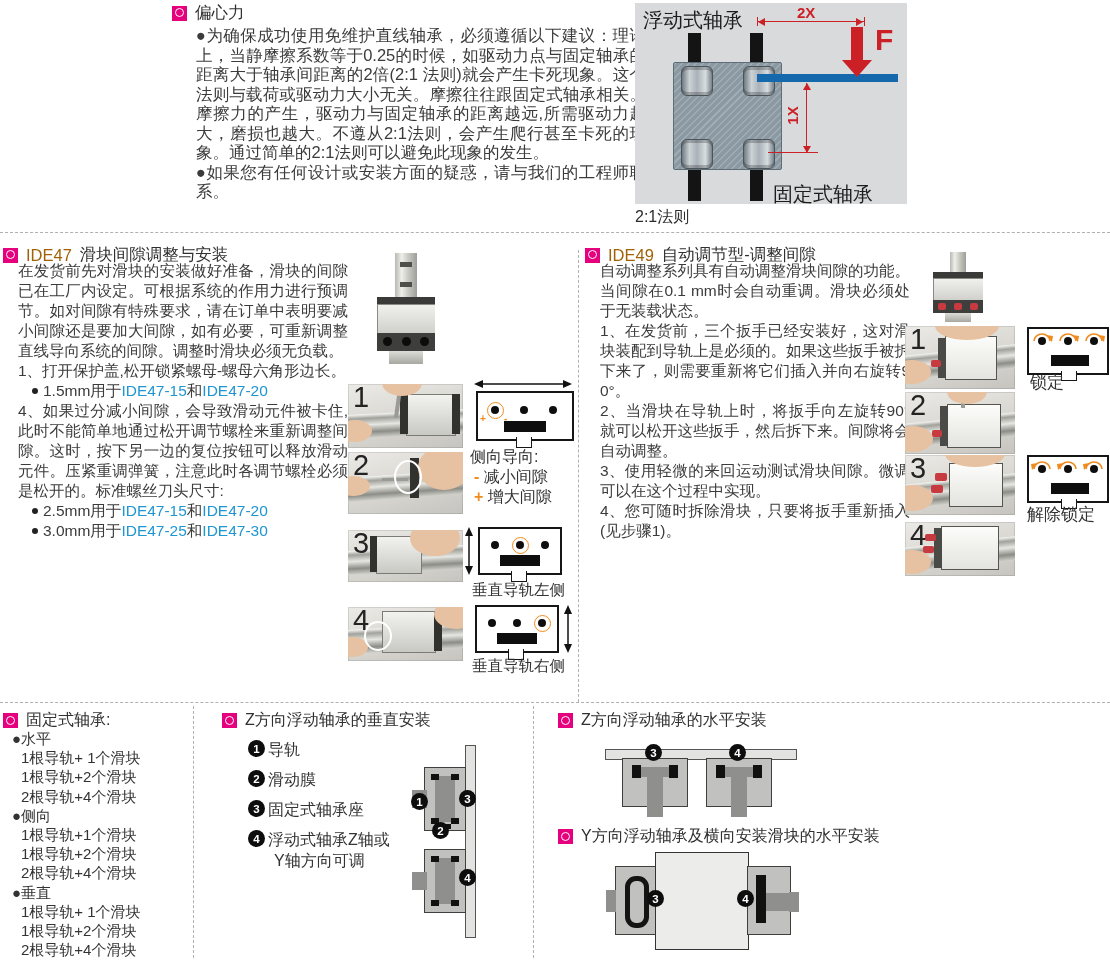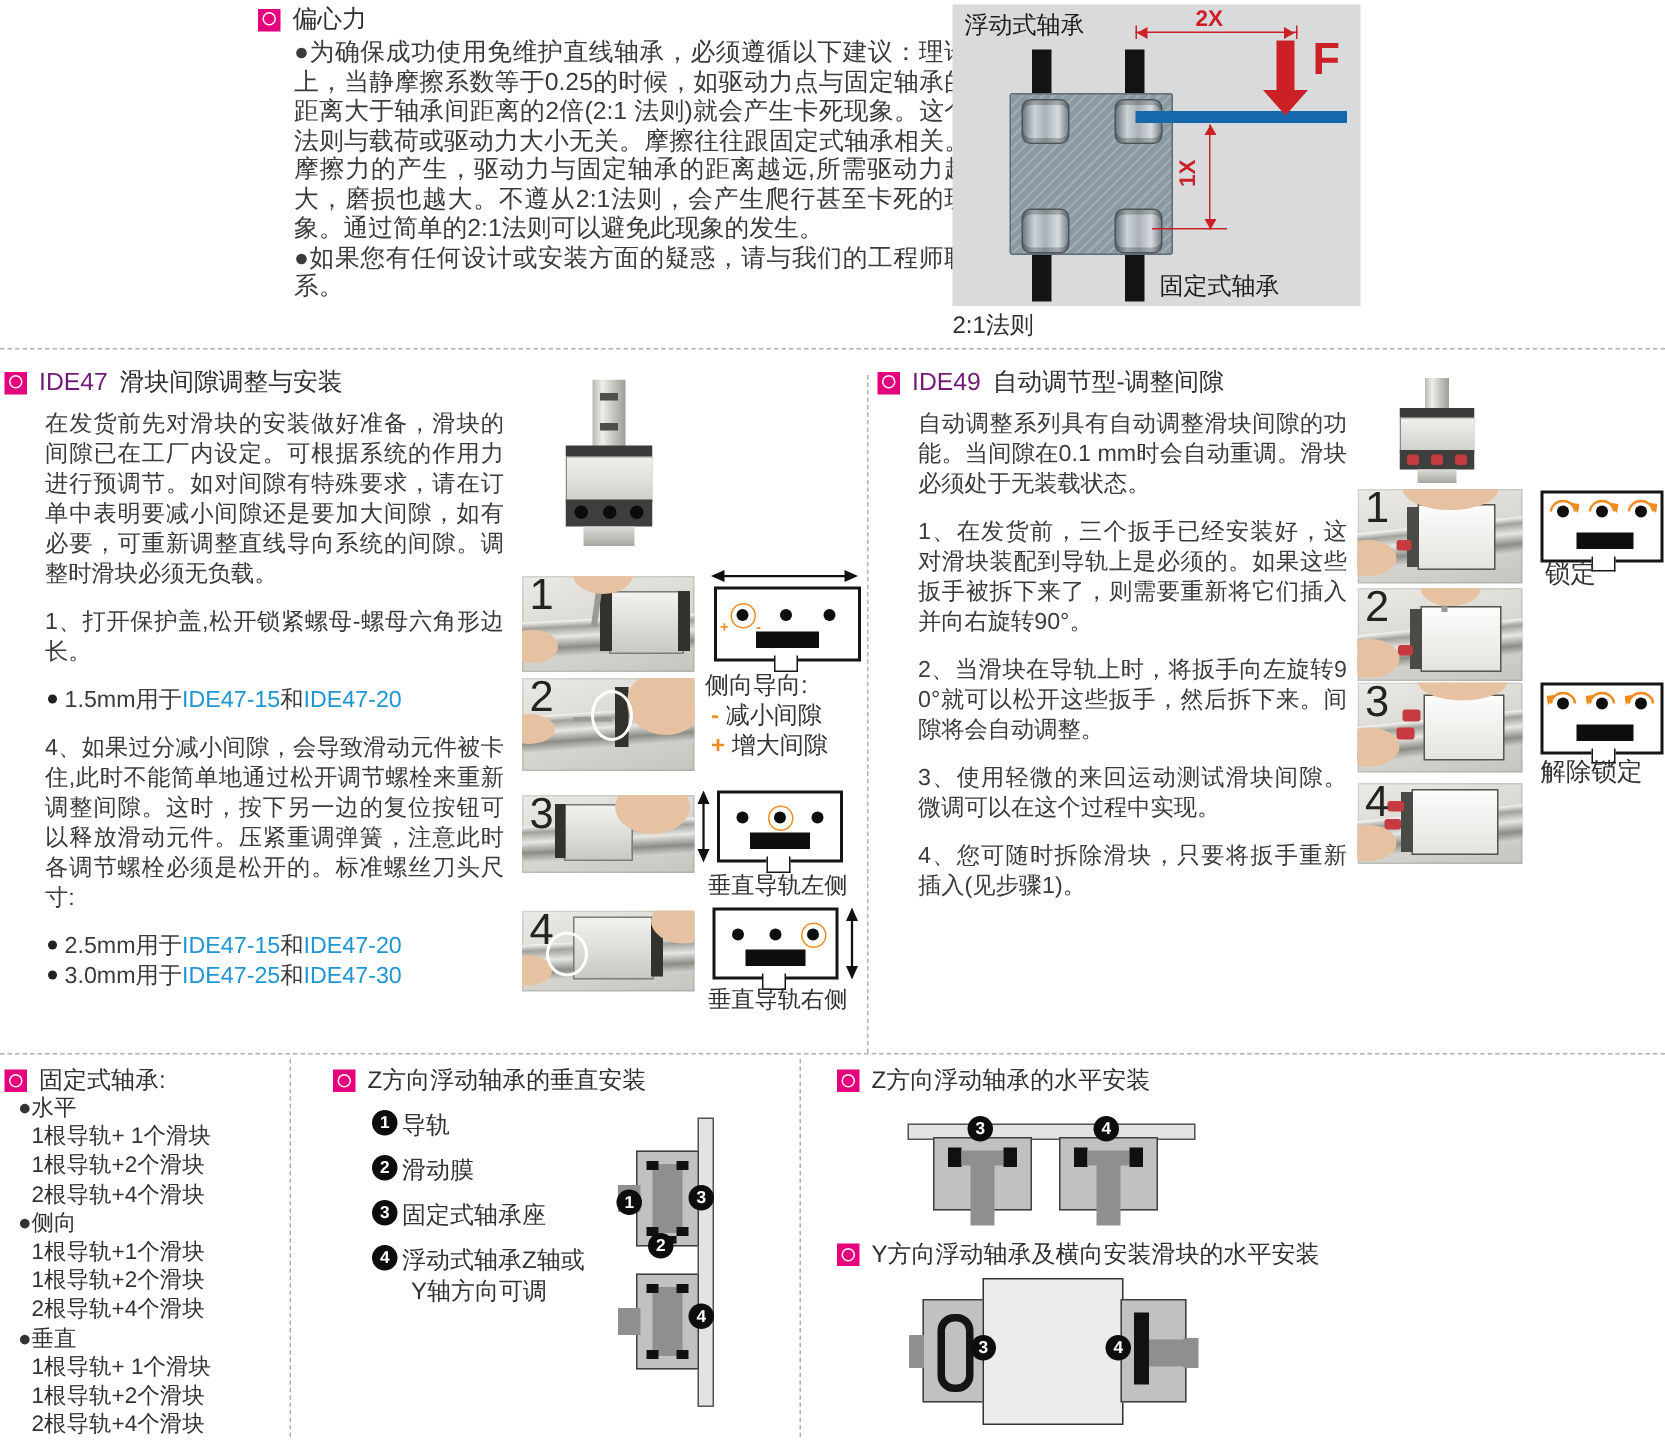--- a/index.html
+++ b/index.html
@@ -3,23 +3,23 @@
 <meta charset="utf-8">
 <style>
   html,body{margin:0;padding:0;}
   body{width:1110px;height:960px;background:#fff;position:relative;overflow:hidden;
        font-family:"Liberation Sans","DejaVu Sans",sans-serif;color:#3b3b3b;}
   .abs{position:absolute;}
   
   .sqb{width:15px;height:15px;background:#e5007d;display:inline-block;position:relative;flex:0 0 15px;}
   .sqb::after{content:"";position:absolute;left:2.5px;top:2.5px;width:7px;height:7px;border:1.5px solid #fff;border-radius:50%;}
   .shead{display:flex;align-items:center;gap:8px;font-size:16.5px;color:#303030;}
-  .shead .code{color:#701a75;}
+  .shead .code{color:#a16207;}
   .body-txt{font-size:15.5px;line-height:20px;color:#3b3b3b;text-align:justify;word-break:break-all;}
-  .body-txt p{margin:12px;}
+  .body-txt p{margin:0;}
   ul.szlist{margin:0;padding:0 0 0 14px;list-style:none;}
   ul.szlist li{white-space:nowrap;}
   .dotb{display:inline-block;width:6px;height:6px;border-radius:50%;background:#222;margin:0 5px 2px 0;vertical-align:middle;}
   .lnk{color:#1e96d2;}
   .dash-h{border-top:1px dashed #b0b0b0;height:0;}
   .dash-v{border-left:1px dashed #b0b0b0;width:0;}
   
   .tdg{background:#d9dadb;}
   .rail-v{position:absolute;background:#141414;}
   .plate{position:absolute;background:#8b99a3;border:1px solid #5f6d77;border-radius:2px;
@@ -29,21 +29,21 @@
            box-shadow:inset 0 3px 0 rgba(0,0,0,.22), inset 0 -3px 0 rgba(0,0,0,.22);}
   .redline-h{position:absolute;border-top:1.5px solid #cc2027;}
   .redline-v{position:absolute;border-left:1.5px solid #cc2027;}
   .tick-v{position:absolute;width:0;height:9px;border-left:1.5px solid #cc2027;}
   .tri{position:absolute;width:0;height:0;}
   .tri.l{border-top:4px solid transparent;border-bottom:4px solid transparent;border-right:7px solid #cc2027;}
   .tri.r{border-top:4px solid transparent;border-bottom:4px solid transparent;border-left:7px solid #cc2027;}
   .tri.u{border-left:4px solid transparent;border-right:4px solid transparent;border-bottom:7px solid #cc2027;}
   .tri.d{border-left:4px solid transparent;border-right:4px solid transparent;border-top:7px solid #cc2027;}
   .redlbl{position:absolute;color:#cc2027;font-size:15px;font-weight:bold;}
-  .blkbl{position:absolute;color:#1d1d1d;font-size:16px;}
+  .blkbl{position:absolute;color:#1d1d1d;font-size:20px;}
   
   .photo{position:absolute;background:linear-gradient(165deg,#eceae6 0%,#d8d6d0 55%,#c6c4be 100%);
          box-shadow:inset 0 0 0 1px rgba(0,0,0,.10);overflow:hidden;}
   .photo .num{position:absolute;left:5px;top:-2px;font-size:29px;color:#232323;line-height:1.1;}
   .photo .rail{position:absolute;left:-8px;right:-8px;height:24px;
         background:linear-gradient(180deg,#f6f6f4 0%,#a2a29c 18%,#e6e6e2 45%,#8d8d87 75%,#d2d2cc 100%);}
   .photo .blockm{position:absolute;background:linear-gradient(180deg,#f2f2ef,#c9c9c4);border:1px solid #7c7c76;}
   .photo .blockw{position:absolute;background:linear-gradient(180deg,#fcfcfa,#e3e3df);border:1px solid #55554f;}
   .photo .cap{position:absolute;background:#31312e;}
   .photo .hand{position:absolute;background:#e7c2a2;border-radius:50%;}

